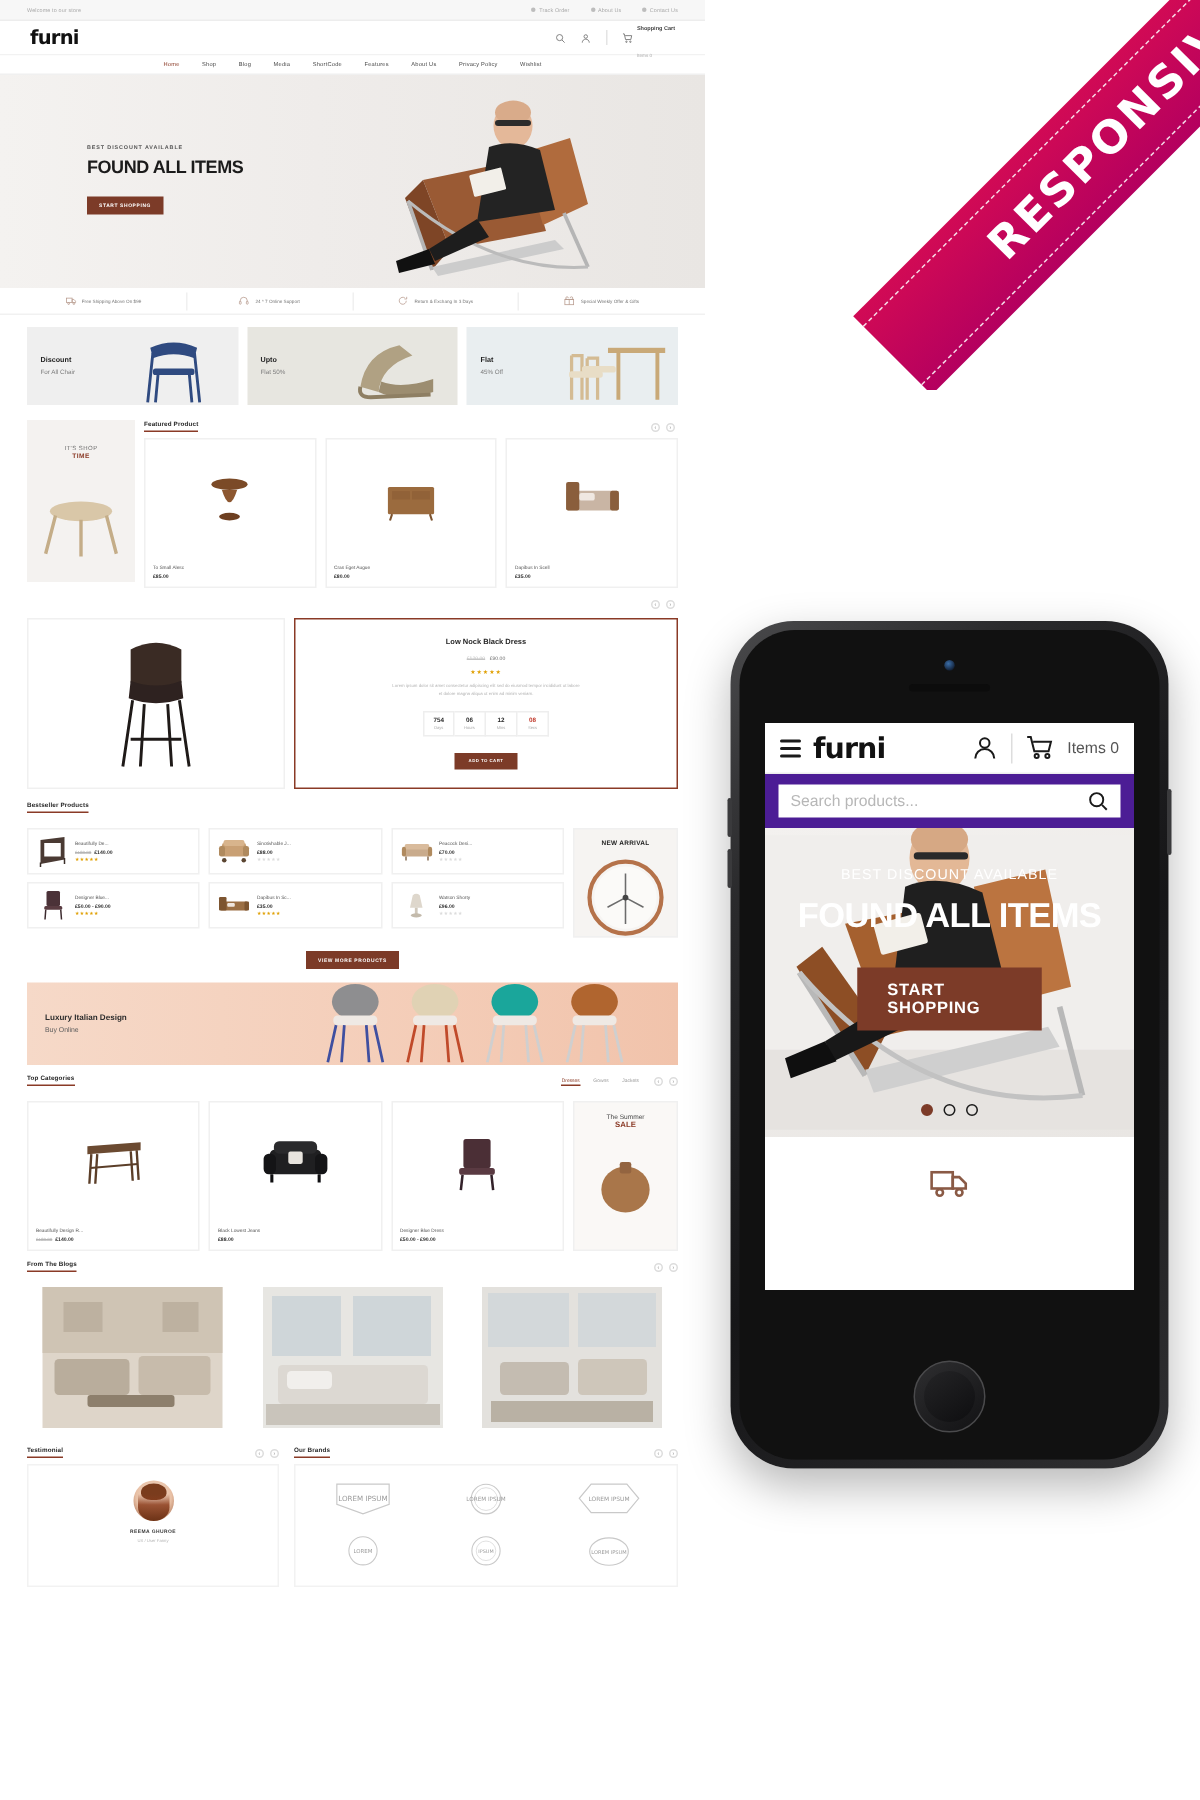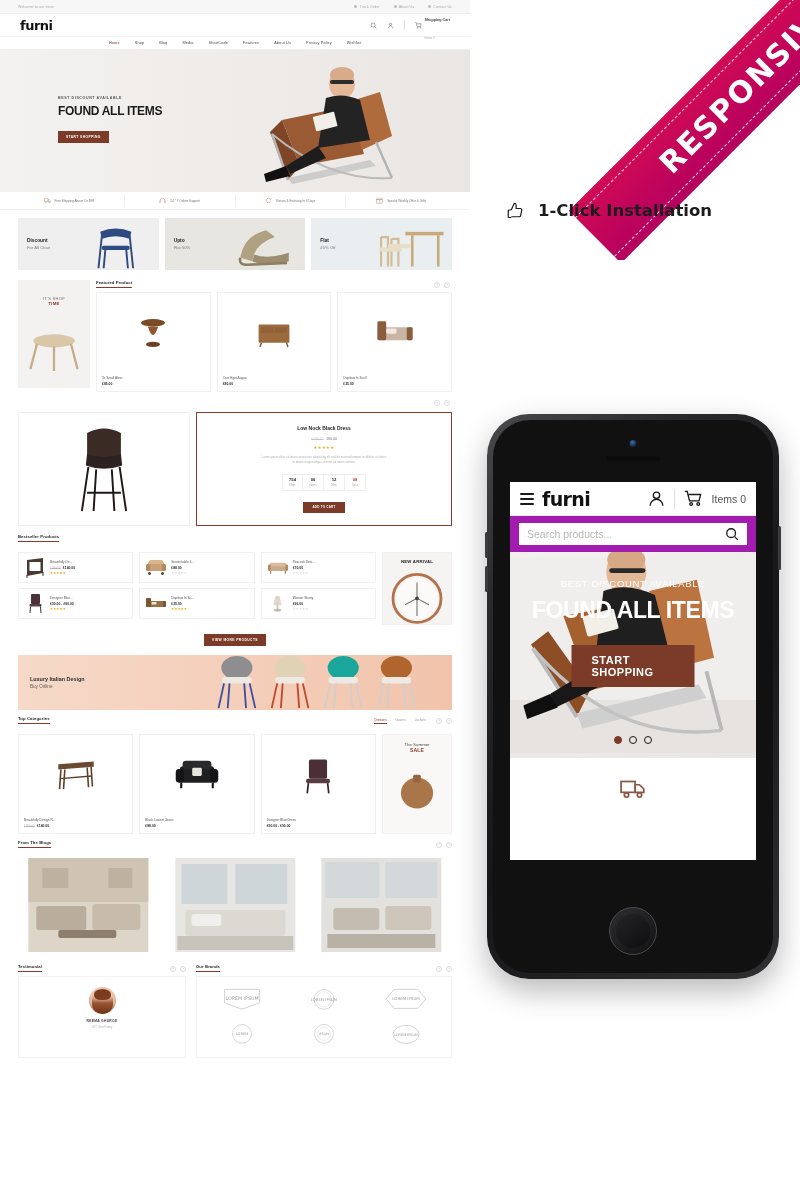--- a/index.html
+++ b/index.html
@@ -333,21 +333,21 @@
     height: 34px; background: #fff; display: flex; align-items: center;
     padding: 0 10px; gap: 8px; border-bottom: 1px solid #eee;
   }
   .burger { width: 14px; }
   .burger i { display: block; height: 2px; background: #1a1a1a; margin: 3px 0; border-radius:1px;}
   .m-logo { font-family:"DejaVu Sans",sans-serif; font-size: 19px; font-weight: 700; color:#111; letter-spacing:-0.6px;}
   .m-spacer { flex: 1; }
   .m-div { width: 1px; height: 20px; background: #ddd; }
   .m-items { font-size: 10.5px; color: #555; }
   .m-search {
-    background: #a21caf; padding: 7px 9px;
+    background: #4c1d95; padding: 7px 9px;
   }
   .m-search-box {
     background: #fff; height: 22px; display: flex; align-items: center;
     padding: 0 8px; gap: 6px;
   }
   .m-search-input { flex: 1; font-size: 10.5px; color: #b7b7b7; }
   .m-hero { position: relative; height: 206px; overflow: hidden;
     background: linear-gradient(160deg,#f3f1ef 0%, #e9e6e3 100%); }
   .m-hero-eyebrow { position: absolute; left: 0; right: 0; top: 26px; text-align: center;
     color: #fff; font-size: 9.5px; letter-spacing: .7px; z-index: 4; }
@@ -957,27 +957,20 @@
 
   <div class="ribbon-wrap">
     <div class="ribbon">
       <div class="ribbon-inner">
         <span class="ribbon-text">RESPONSIVE</span>
       </div>
     </div>
   </div>
 
   <div class="features">
-    <div class="feat-row">
-      <svg class="feat-ico" viewBox="0 0 24 24" fill="none" stroke="#1a1a1a" stroke-width="1.6">
-        <path d="M7 22H4a1 1 0 0 1-1-1v-8a1 1 0 0 1 1-1h3"></path>
-        <path d="M7 12l4-9a2.5 2.5 0 0 1 2.5 2.5V10h5.5a2 2 0 0 1 2 2.4l-1.5 7A2 2 0 0 1 17.5 21H7"></path>
-      </svg>
-      <span class="feat-label">1-Click Installation</span>
-    </div>
   </div>
 </div>
 
 <div class="phone">
   <div class="btn-vol" style="top:118px;height:26px"></div>
   <div class="btn-vol" style="top:152px;height:26px"></div>
   <div class="btn-pwr" style="top:112px;height:44px"></div>
   <div class="phone-inner">
     <div class="front-cam"></div>
     <div class="speaker"></div>

